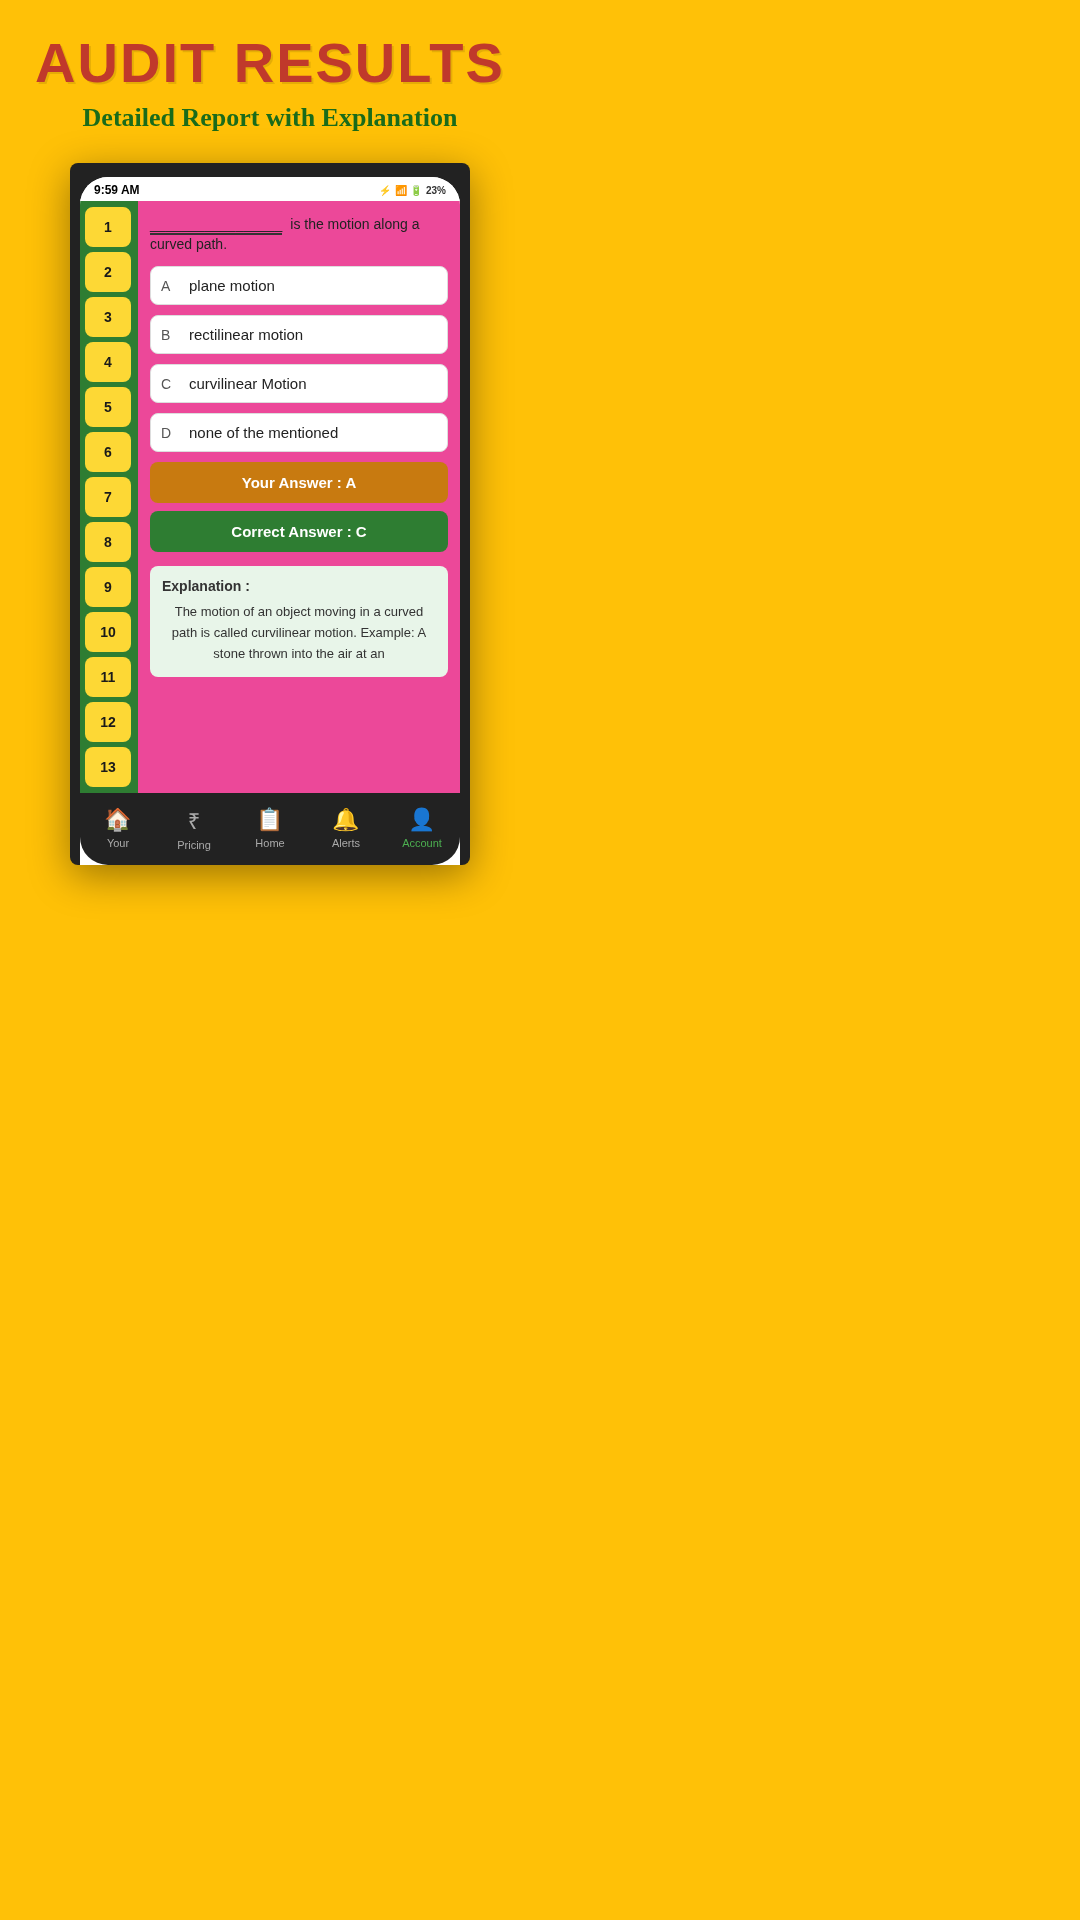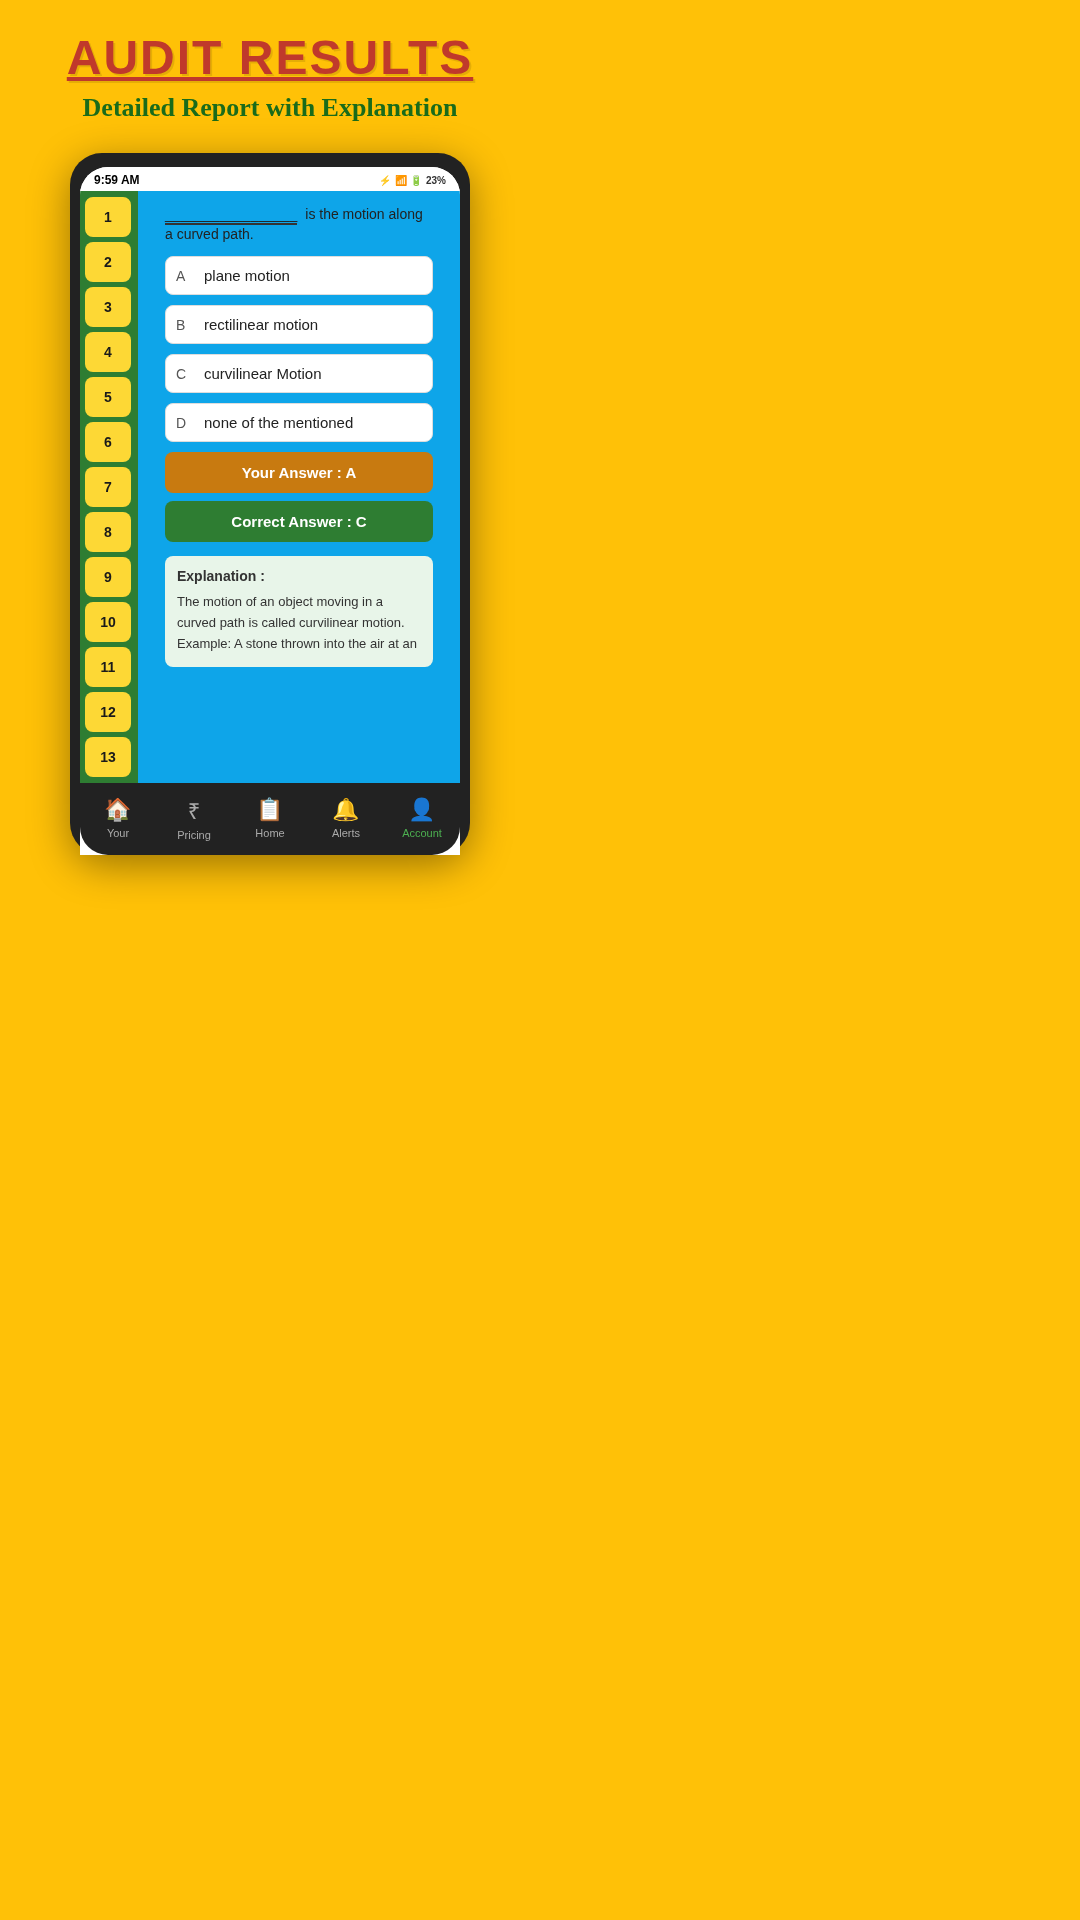--- a/index.html
+++ b/index.html
@@ -12,40 +12,39 @@
       display: flex;
       flex-direction: column;
       align-items: center;
     }
     .page-header {
       width: 100%;
       text-align: center;
       padding: 30px 20px 10px;
     }
     .audit-title {
-      font-size: 48px;
+      font-size: 56px;
       font-weight: 900;
       color: #C0392B;
       letter-spacing: 2px;
       text-shadow: 2px 2px 0 rgba(0,0,0,0.1);
-      text-decoration: underline;
     }
     .subtitle {
       font-size: 26px;
       font-weight: 700;
       color: #1A6B1A;
       margin-top: 8px;
       font-family: Liberation Serif, serif;
     }
     
     .phone-wrapper {
       margin-top: 20px;
       width: 400px;
       background: #222;
-      border-radius: 32px;
+      border-radius: 8px;
       padding: 14px 10px 0;
       box-shadow: 0 10px 40px rgba(0,0,0,0.4);
       position: relative;
     }
     .phone-screen {
       background: #fff;
       border-radius: 28px 28px 0 0;
       overflow: hidden;
       min-height: 600px;
     }
@@ -91,22 +90,22 @@
       color: #1A1A1A;
       cursor: pointer;
     }
     .sidebar-item.active {
       background: #FDD835;
       border: 2px solid #FDD835;
     }
     
     .question-area {
       flex: 1;
-      padding: 14px 27px;
-      background: #0ea5e9;
+      padding: 14px 12px;
+      background: #ec4899;
     }
     .question-text {
       font-size: 14px;
       font-weight: 500;
       color: #222;
       margin-bottom: 12px;
       line-height: 1.4;
     }
     .underline {
       text-decoration: none;
@@ -164,20 +163,21 @@
     .explanation-title {
       font-size: 14px;
       font-weight: 600;
       color: #333;
       margin-bottom: 8px;
     }
     .explanation-text {
       font-size: 13px;
       color: #333;
       line-height: 1.6;
+      text-align: center;
     }
     
     .bottom-nav {
       background: #222;
       display: flex;
       justify-content: space-around;
       align-items: center;
       padding: 12px 0 14px;
       width: 100%;
       border-radius: 0 0 28px 28px;

